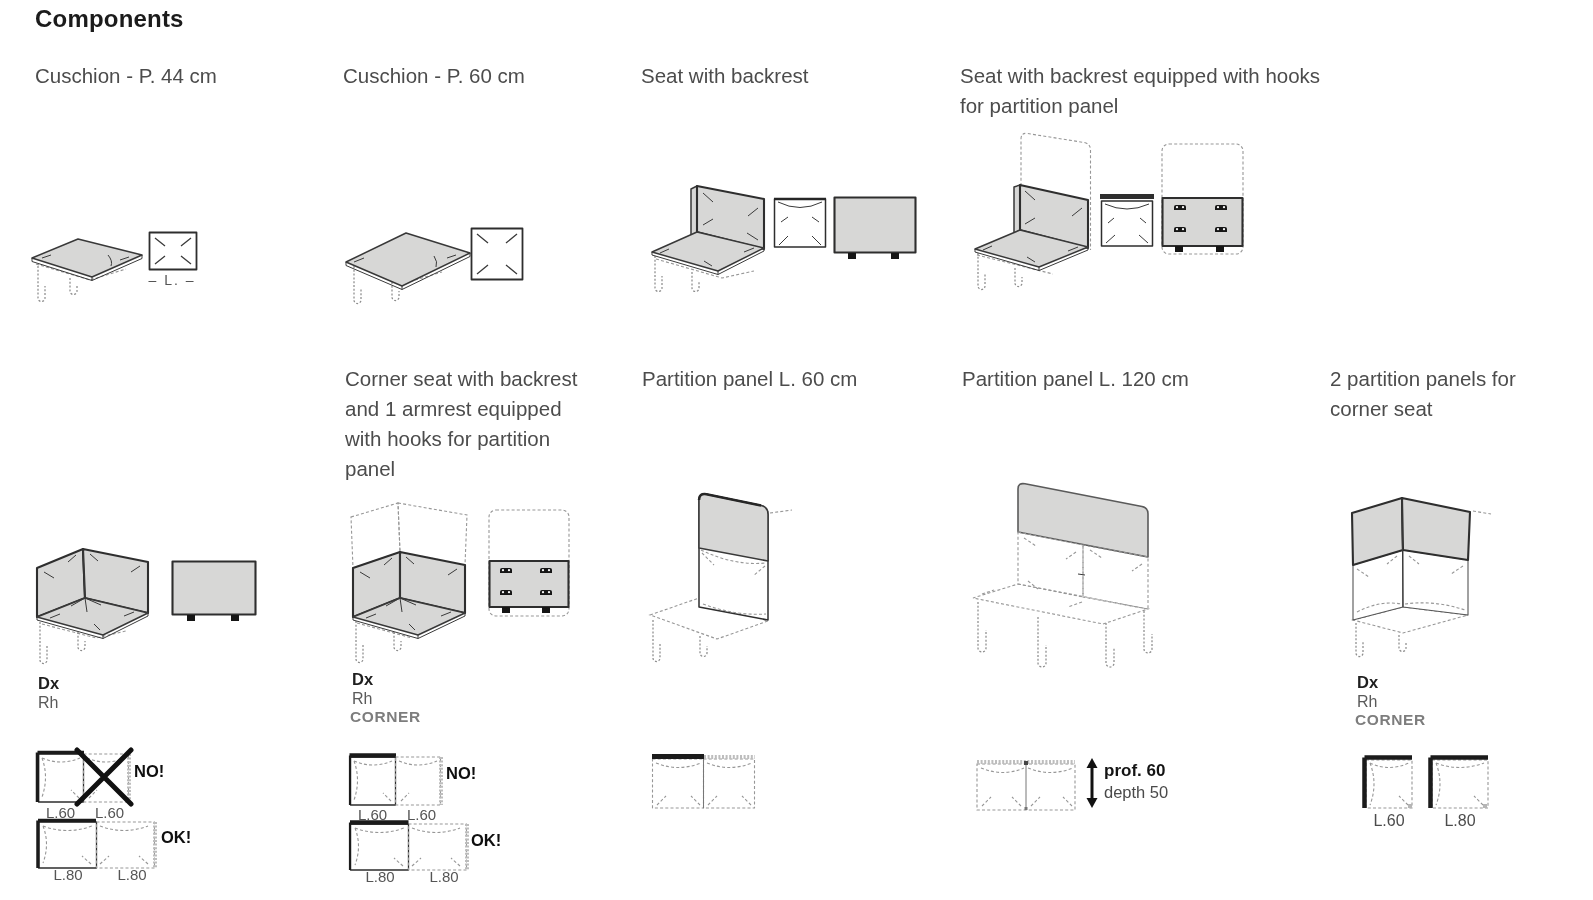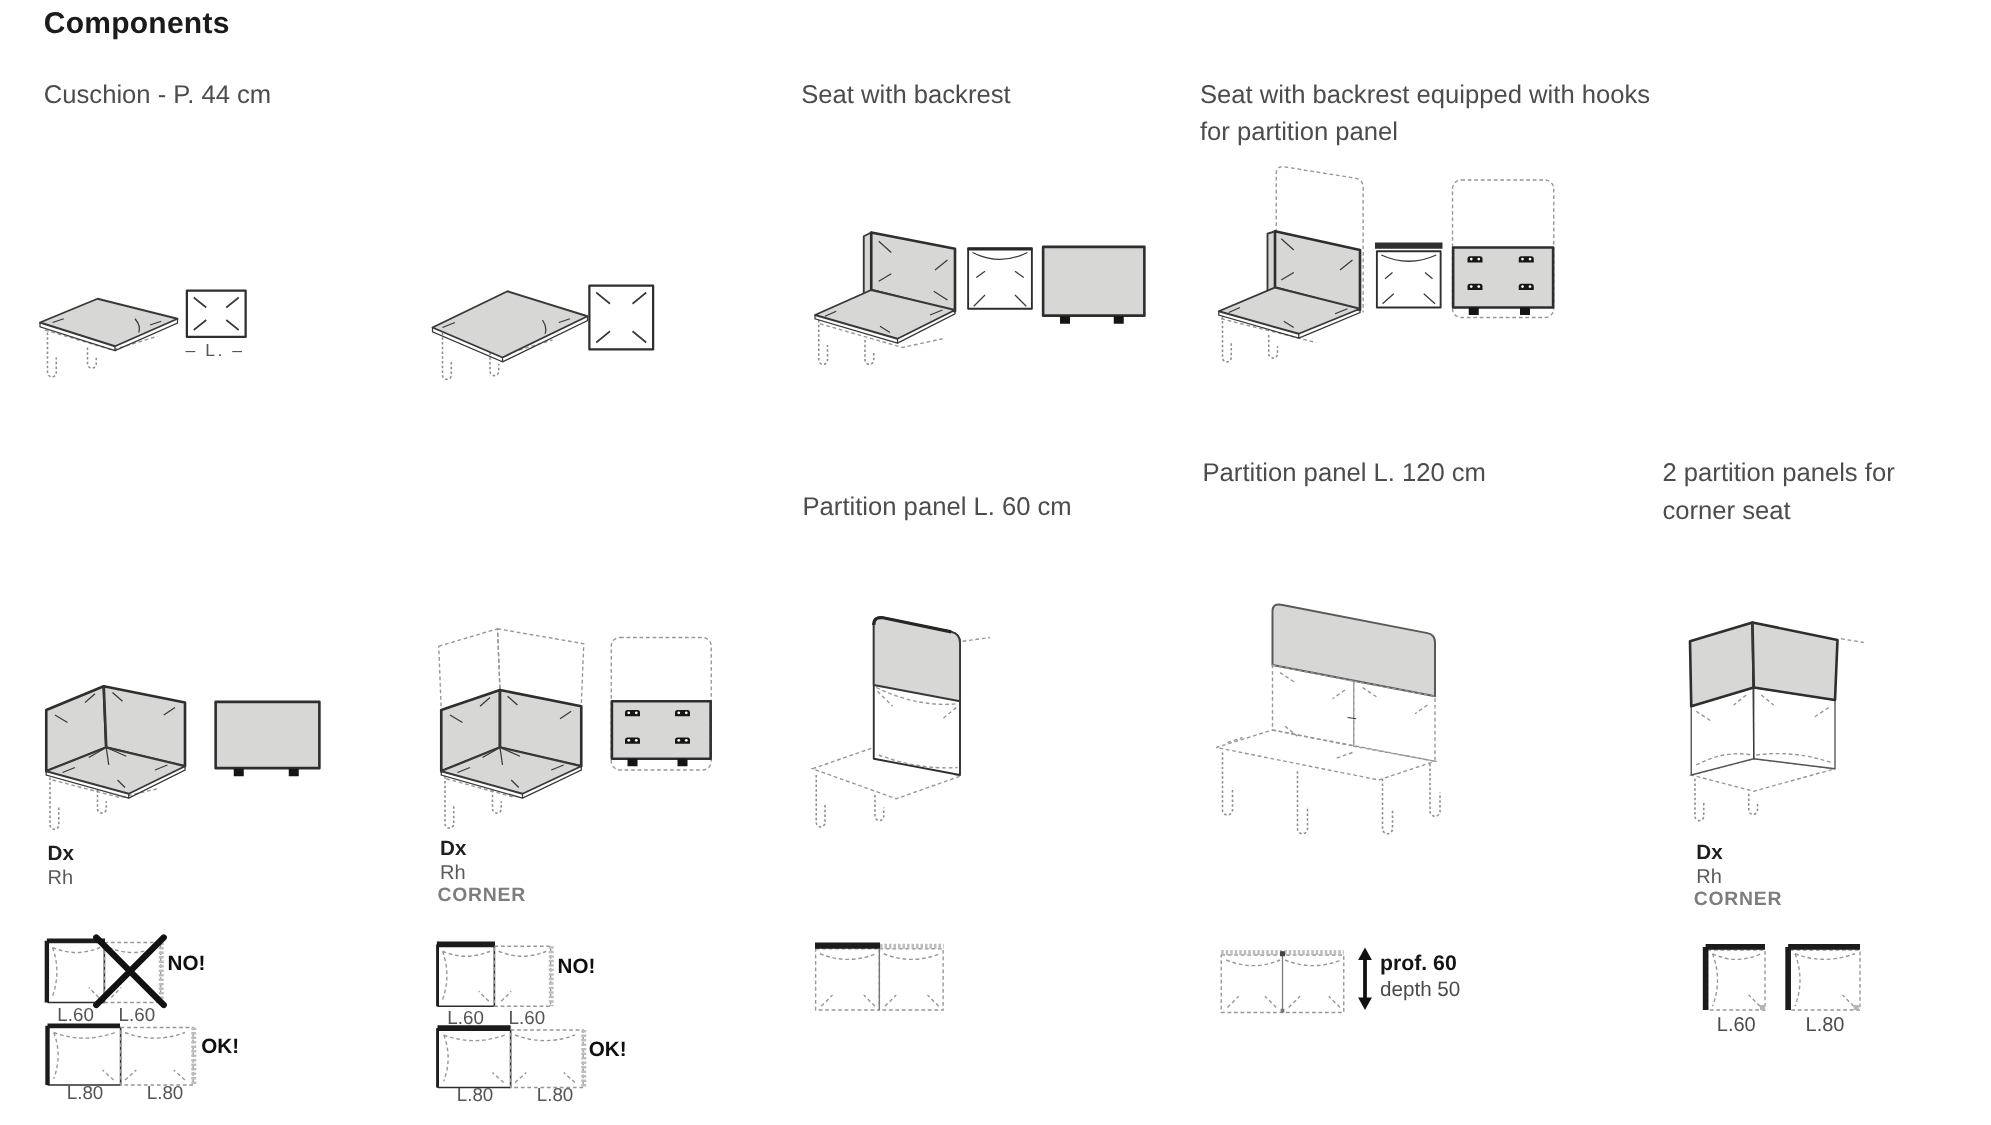--- a/index.html
+++ b/index.html
@@ -34,20 +34,21 @@
   .blk{fill:#151515;}
 </style>
 </head>
 <body>
 
 <div class="canvas">
 
   <div class="abs pagetitle" style="left:35px;top:5px;">Components</div>
 
   <div class="abs h" style="left:35px;top:61px;width:300px;">Cuschion - P. 44 cm</div>
+  <div class="abs h" style="left:343px;top:61px;width:300px;">Cuschion - P. 60 cm</div>
   <div class="abs h" style="left:960px;top:61px;width:368px;">Seat with backrest equipped with hooks for partition panel</div>
   <div class="abs h" style="left:641px;top:61px;width:300px;">Seat with backrest</div>
 
   <svg class="abs" style="left:28px;top:230px;" width="120" height="80" viewBox="0 0 120 80">
     <path class="ds" d="M8,34 L62,50 L98,39"></path>
     <path class="dl" d="M10,36 v32 a3.5,3.5 0 0 0 7,0 v-12"></path>
     <path class="dl" d="M42,48 v13 a3.5,3.5 0 0 0 7,0 v-6"></path>
     <polygon class="g" points="4,28 50,9 114,25 64,47"></polygon>
     <path class="s" d="M4,28 l0,3.5 L64,50.5 L64,47 M114,25 l0,3.5 L64,50.5"></path>
     <path class="s" d="M80,25 q5,6 3,11 M14,28 l9,-3 M101,27 l-9,3"></path>
@@ -136,21 +137,22 @@
       </g>
     <g transform="translate(57,87)">
         <path d="M0,2 q0,-2 2,-2 h8 q2,0 2,2 v3 h-12 z" fill="#161616"></path>
         <circle cx="3" cy="2.2" r="1.1" fill="#fff"></circle>
         <circle cx="9" cy="2.2" r="1.1" fill="#fff"></circle>
       </g>
     <rect class="blk" x="17" y="106" width="8" height="6"></rect>
     <rect class="blk" x="58" y="106" width="8" height="6"></rect>
   </svg>
 
-  <div class="abs h" style="left:642px;top:364px;width:300px;margin-top:27px;">Partition panel L. 60 cm</div>
+  <div class="abs h" style="left:345px;top:364px;width:245px;">Corner seat with backrest and 1 armrest equipped with hooks for partition panel</div>
+  <div class="abs h" style="left:642px;top:364px;width:300px;">Partition panel L. 60 cm</div>
   <div class="abs h" style="left:962px;top:364px;width:300px;">Partition panel L. 120 cm</div>
   <div class="abs h" style="left:1330px;top:364px;width:235px;">2 partition panels for corner seat</div>
 
   <svg class="abs" style="left:30px;top:542px;" width="126" height="138" viewBox="0 0 126 138">
     <path class="ds" d="M12,82 L66,96 L96,89"></path>
     <path class="dl" d="M10,80 v38 a3.5,3.5 0 0 0 7,0 v-14"></path>
     <path class="dl" d="M48,90 v15 a3.5,3.5 0 0 0 7,0 v-6"></path>
     <polygon class="g2" points="7,26 53,7 55,56 7,75"></polygon>
     <polygon class="g2" points="53,7 118,20 118,71 55,56"></polygon>
     <polygon class="g" points="7,75 55,56 118,71 73,93"></polygon>

